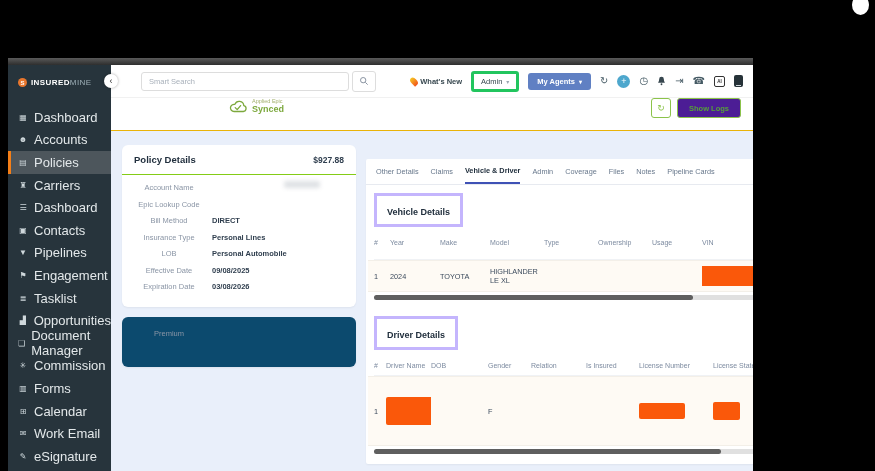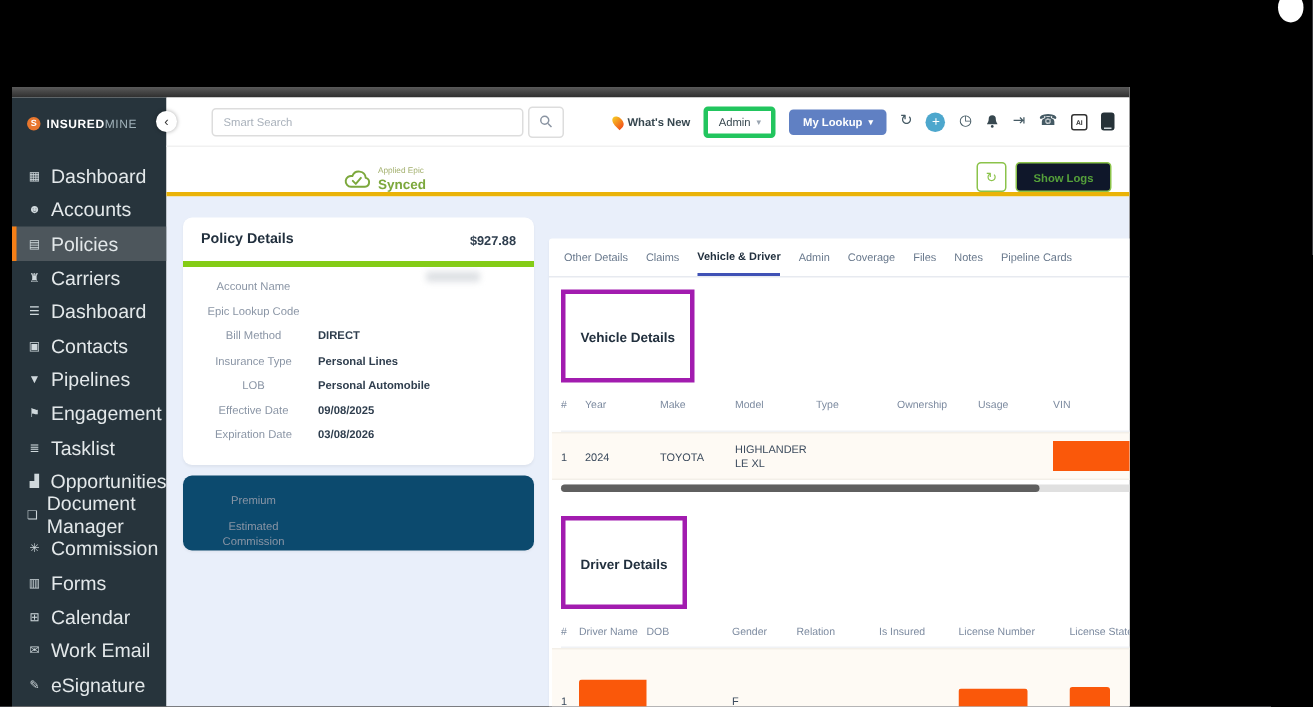--- a/index.html
+++ b/index.html
@@ -58,59 +58,59 @@
   .tb-icon { font-size:10px; color:#455a64; cursor:pointer; line-height:1; }
   .tb-plus { width:13px; height:13px; border-radius:50%; background:#4da7cd; color:#fff;
     font-size:9px; display:flex; align-items:center; justify-content:center; cursor:pointer; }
   .ai-chip { width:11px; height:11px; border:1.2px solid #333; border-radius:2px;
     font-size:4.5px; font-weight:bold; color:#333; display:flex; align-items:center; justify-content:center; cursor:pointer; }
   .tablet { width:9px; height:12px; background:#263238; border-radius:2px; position:relative; cursor:pointer; }
   .tablet::after { content:""; position:absolute; left:2px; right:2px; bottom:1.5px; height:1px; background:#cfd8dc; }
 
   
   .sync-strip { position:absolute; left:103px; top:40px; right:0; height:33px; background:#fff;
-    border-bottom:3px solid #eab308; display:flex; align-items:flex-end; }
+    border-bottom:1px solid #eab308; display:flex; align-items:flex-start; }
   .sync-badge { display:flex; align-items:center; gap:4px; margin-left:118px; cursor:default; }
   .sync-text { display:flex; flex-direction:column; line-height:1.15; }
   .sync-provider { font-size:5.5px; color:#a3b06e; }
   .sync-status-label { font-size:9px; font-weight:bold; color:#7ca83c; }
   .sync-actions { margin-left:auto; margin-right:12px; display:flex; gap:6px; }
   .icon-btn-green { width:20px; height:20px; border:1px solid #8bc34a; border-radius:3px;
     background:#fff; color:#8bc34a; font-size:9px; display:flex; align-items:center;
     justify-content:center; cursor:pointer; }
-  .showlogs-btn { border:1px solid #8bc34a; border-radius:3px; background:#0f172a;
+  .showlogs-btn { border:1px solid #8bc34a; border-radius:3px; background:#4c1d95;
     color:#55a03a; font-size:7.5px; font-weight:bold; padding:4px 11px; cursor:pointer; }
 
   
   .main { position:absolute; left:103px; top:73px; right:0; bottom:0; background:#e9effa; }
 
   .policy-card { position:absolute; left:11px; top:14px; width:234px; background:#fff;
     border-radius:6px; box-shadow:0 1px 2px rgba(0,0,0,.05); padding-bottom:8px; }
   .card-head { display:flex; justify-content:space-between; align-items:center;
-    padding:9px 12px; border-bottom:4px solid #84cc16; }
+    padding:9px 12px; border-bottom:1px solid #84cc16; }
   .card-head h2 { font-size:9.5px; color:#22303e; }
   .amount { font-size:8.5px; font-weight:bold; color:#2f3e4e; }
   .fields { padding:8px 12px 0; }
   .field-row { display:flex; gap:8px; margin-bottom:6px; }
   .f-label { width:70px; flex-shrink:0; font-size:7.5px; color:#8a95a5; line-height:1.4;text-align:center; }
   .f-value { font-size:7.5px; font-weight:bold; color:#2f3e4e; line-height:1.4; }
   .blur-smudge { position:absolute; top:36px; left:162px; width:36px; height:7px;
     background:#c4c9cf; filter:blur(2px); opacity:.55; border-radius:2px; }
 
   .premium-card { position:absolute; left:11px; top:186px; width:234px; height:50px;
     background:#0c4a6e; border-radius:6px; box-shadow:0 1px 2px rgba(0,0,0,.05); padding-top:4px; }
 
   .detail-card { position:absolute; left:255px; top:28px; width:480px; background:#fff;
     border-radius:2px; box-shadow:0 1px 2px rgba(0,0,0,.05); padding-bottom:8px; overflow:hidden; }
   .tabs { display:flex; gap:12px; padding:0 10px; height:26px; border-bottom:1px solid #e7eaf0; }
   .tab { display:flex; align-items:center; font-size:7.3px; color:#68788c; cursor:pointer; white-space:nowrap; }
   .tabs > .tab:nth-child(3) { color:#22303e; font-weight:bold; border-bottom:2px solid #3f51b5; }
 
   .sub-head { display:flex; justify-content:space-between; align-items:center; padding:8px 8px 5px; }
-  .annotated { border:3px solid #a21caf; padding:19px 10px; }
+  .annotated { border:3px solid #c4b5fd; padding:5px 10px; }
   .sub-title { font-size:9px; font-weight:bold; color:#22303e; }
   .icon-btn-green.small { width:19px; height:19px; font-size:8px; }
 
   .thead { display:flex; margin:2px 8px 0; padding:5px 0 6px; border-bottom:1px solid #f0f2f5;
     color:#7d8ba0; font-size:7px; }
   .thead > * , .trow > * { flex-shrink:0; overflow:hidden; }
   .trow { display:flex; align-items:center; margin:0 2px; padding:5px 0 5px 6px;
     background:#fefaf4; border-top:1px solid #f3efe8; border-bottom:1px solid #f3efe8;
     color:#3c4b5d; font-size:7.3px; }
   .cols-v > :nth-child(1){width:16px} .cols-v > :nth-child(2){width:50px}
@@ -248,21 +248,21 @@
     <div class="topbar-right">
       <div class="whats-new">
         <span class="flame"></span>
         <span>What's New</span>
       </div>
       <div class="admin-select">
         <span>Admin</span>
         <span class="chev">▾</span>
       </div>
       <button class="agents-btn">
-        <span>My Lookup</span>
+        <span>My Agents</span>
         <span class="chev">▾</span>
       </button>
       <span class="tb-icon">↻</span>
       <span class="tb-plus">+</span>
       <span class="tb-icon">◷</span>
       <span class="tb-icon">
         <svg width="9" height="10" viewBox="0 0 16 17">
             <path d="M8 1a4.2 4.2 0 0 0-4.2 4.2c0 4.3-2 5.3-2 6.5h12.4c0-1.2-2-2.2-2-6.5A4.2 4.2 0 0 0 8 1z" fill="#37474f"></path>
             <circle cx="8" cy="14.3" r="1.6" fill="#37474f"></circle>
           </svg>
@@ -332,24 +332,20 @@
         </div>
       <div class="blur-smudge"></div>
     </section>
 
     <section class="premium-card">
       <div class="fields">
           <div class="field-row">
           <span class="f-label">Premium</span>
           <span class="f-value"></span>
         </div>
-          <div class="field-row">
-          <span class="f-label">Estimated Commission</span>
-          <span class="f-value"></span>
-        </div>
         </div>
     </section>
 
     <section class="detail-card">
       <div class="tabs">
           <div class="tab">Other Details</div>
           <div class="tab">Claims</div>
           <div class="tab">Vehicle &amp; Driver</div>
           <div class="tab">Admin</div>
           <div class="tab">Coverage</div>

